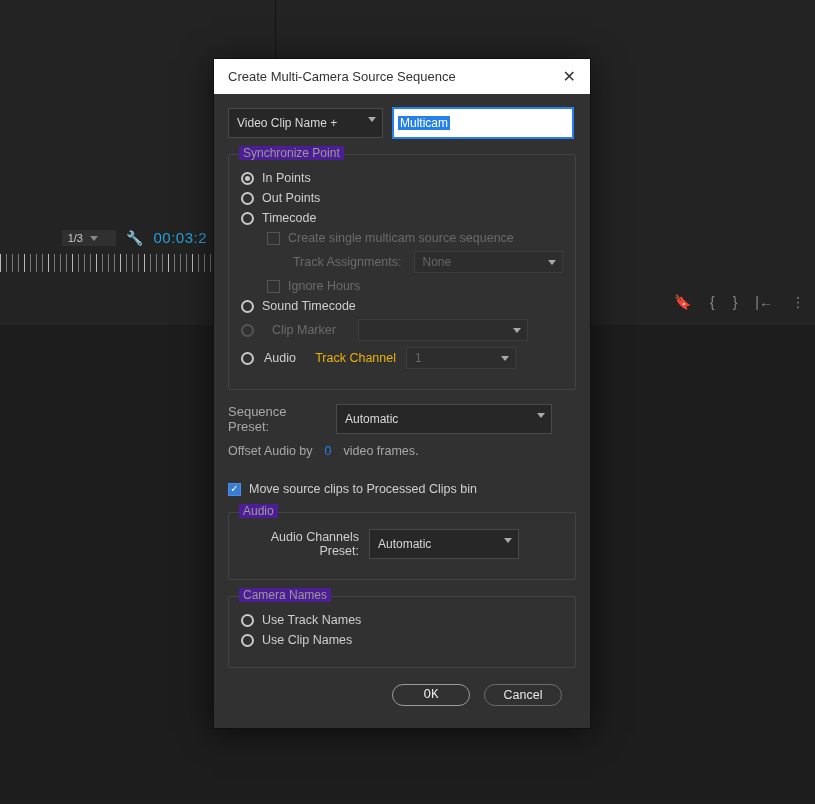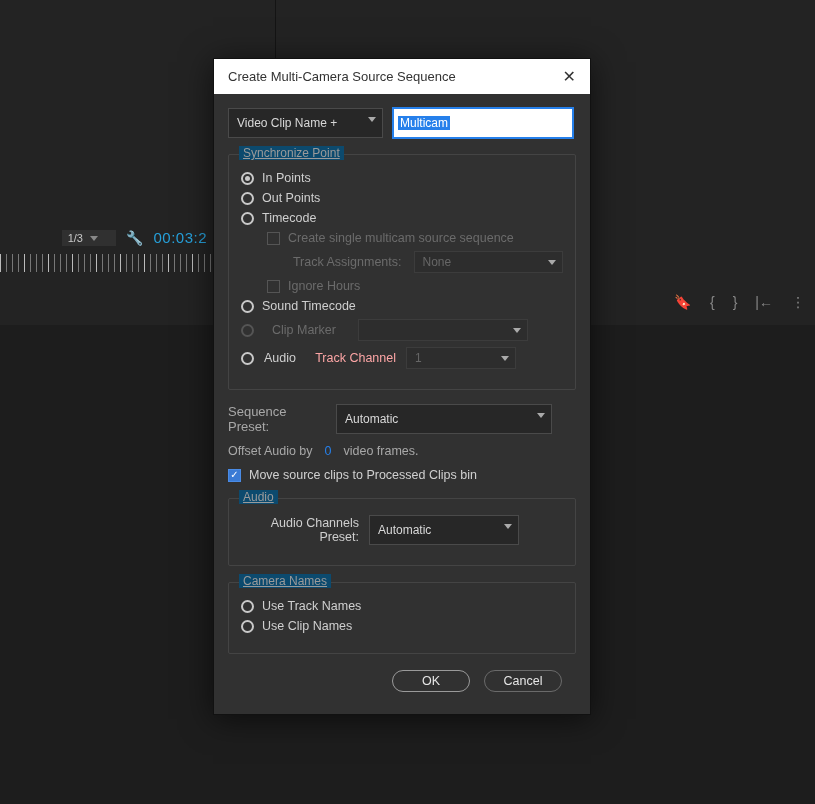--- a/index.html
+++ b/index.html
@@ -46,46 +46,46 @@
   .select { cursor:pointer; }
   .select .caret { position:absolute; right:6px; top:8px; width:0;height:0;border-left:4px solid transparent;border-right:4px solid transparent;border-top:5px solid #aaa;}
   .select.disabled, .disabled .select { background:#2d2d2d; color:#666; border-color:#3c3c3c; }
 
   .name-select { width:155px; }
   .name-input { width:180px; background:#fff !important; color:#000 !important; border:1px solid #2680eb !important; box-shadow:0 0 0 1px #2680eb; }
   .name-input .seltext { background:#2680eb; color:#fff; padding:0 2px;}
 
   
   .fs { border:1px solid #444; border-radius:2px; padding:10px 12px 14px 12px; position:relative; margin-top:6px;}
-  .fs-legend { position:absolute; top:-9px; left:10px; background:#0c4a6e; padding:0 4px; font-size:12px; color:#9a9a9a;text-decoration:underline;}
+  .fs-legend { position:absolute; top:-9px; left:10px; background:#4c1d95; padding:0 4px; font-size:12px; color:#9a9a9a;}
   .fs .opt { display:flex; align-items:center; gap:8px; margin:6px 0; font-size:12.5px; color:#cfcfcf;}
   .fs .opt.disabled { color:#6b6b6b; }
   .fs .sub { margin-left:26px; }
 
   .radio { width:13px; height:13px; border-radius:50%; border:2px solid #c9c9c9; display:inline-block; position:relative; flex:none;}
   .radio.sel::after{content:"";position:absolute;inset:2px;border-radius:50%;background:#c9c9c9;}
   .radio.disabled { border-color:#555;}
   .checkbox { width:13px;height:13px;border:1px solid #bdbdbd;display:inline-flex;align-items:center;justify-content:center;flex:none;background:transparent;}
   .checkbox.disabled{border-color:#555;}
   .checkbox.checked{background:#3a7bd5;border-color:#4a8be5;}
   .checkbox.checked::after{content:"✓";color:#fff;font-size:10px;line-height:1;}
 
   .label-right { text-align:right; display:inline-block; }
   .mini-select { width:150px; height:22px;}
   .mini-select.sm{width:110px;}
   .track-sel { width:150px;}
 
   .offset-row { color:#a8a8a8; font-size:12.5px; }
   .offset-row .num { color:#2680eb; margin:0 2px; }
 
-  .move-row { display:flex; align-items:center; gap:8px; font-size:12.5px; color:#d0d0d0;}
+  .move-row { display:flex; align-items:center; gap:8px; font-size:12.5px; color:#d0d0d0;margin-top:14px;}
 
   .btnbar { display:flex; justify-content:flex-end; gap:14px; padding:6px 14px 4px 0; }
   .btn { width:78px; height:22px; border:1px solid #6a6a6a; border-radius:12px; background:transparent; color:#e6e6e6; font-size:12.5px; display:flex; align-items:center; justify-content:center; cursor:pointer;}
-  .btn.primary { border-color:#9a9a9a; }
+  .btn.primary { border-color:#9a9a9a;font-family:Liberation Mono, monospace; }
 </style>
 </head>
 <body>
 
 <div class="monitor-area"></div>
 <div class="bg-vert-line"></div>
 <div class="monitor-bar">
   <span class="zoom-select">
     <span>1/3</span>
     <span class="dd-arrow"></span>
@@ -166,21 +166,21 @@
         <span style="width:68px;">Clip Marker</span>
         <div class="select mini-select disabled" style="width:170px;">
           <span></span>
           <span class="caret"></span>
         </div>
       </div>
 
       <div class="opt" style="gap:10px;">
         <span class="radio"></span>
         <span style="width:40px;">Audio</span>
-        <span class="disabled" style="color:#fca5a5;width:82px;text-align:right;">Track Channel</span>
+        <span class="disabled" style="color:#eab308;width:82px;text-align:right;">Track Channel</span>
         <div class="select mini-select sm disabled">
           <span>1</span>
           <span class="caret"></span>
         </div>
       </div>
     </div>
 
     <div class="row" style="margin-top:4px;">
       <span style="width:98px;">Sequence Preset:</span>
       <div class="select" style="width:216px;">

